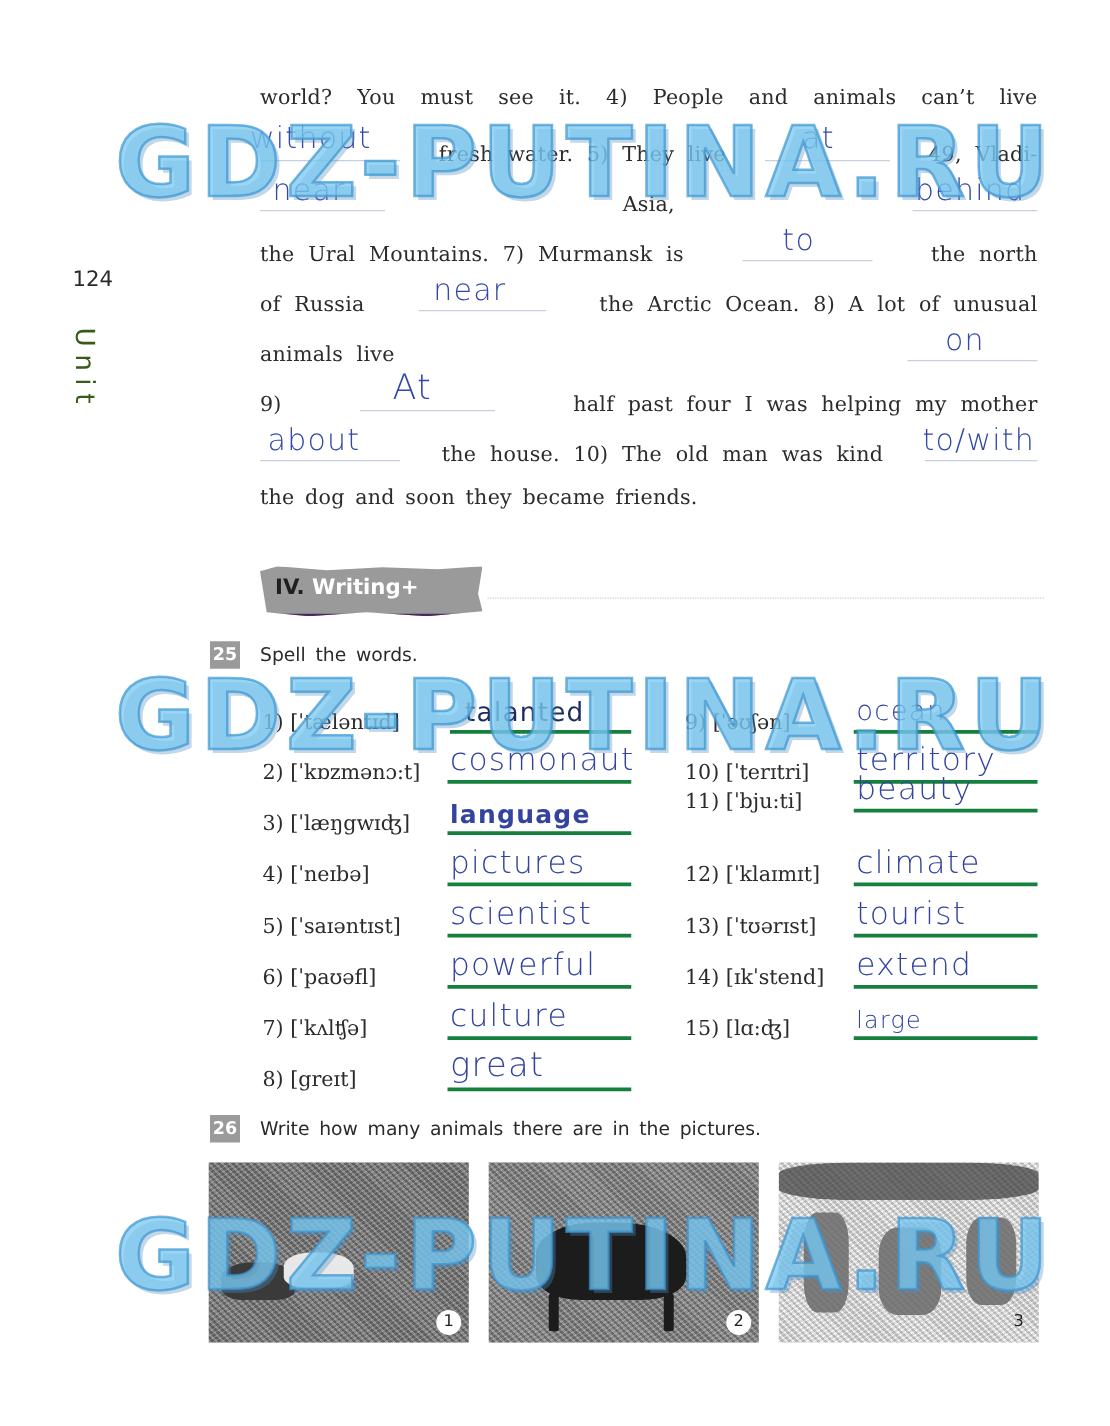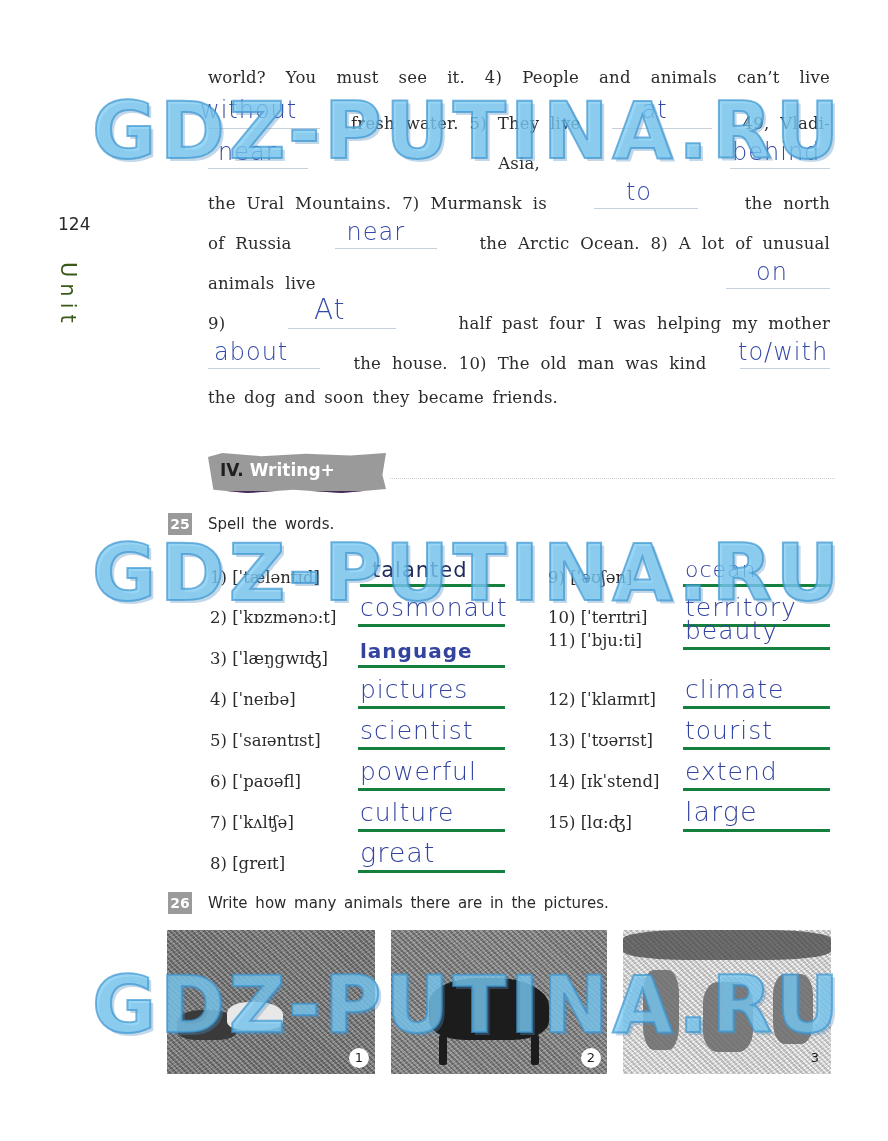--- a/index.html
+++ b/index.html
@@ -261,21 +261,21 @@
   </div>
   <div class="spell-row" style="left:548px;top:761px;">
     <span class="label"><span>14)</span> <span>[ɪkˈstend]</span></span>
     <div class="answer-line" style="left:135px;width:147px;">
         <span class="answer">extend</span>
       </div>
   </div>
   <div class="spell-row" style="left:548px;top:802px;">
     <span class="label"><span>15)</span> <span>[lɑ:ʤ]</span></span>
     <div class="answer-line" style="left:135px;width:147px;">
-        <span class="answer" style="font-size:27px;">large</span>
+        <span class="answer" style="font-size:19px;">large</span>
       </div>
   </div>
 </div>
 
 <div class="abs ex-num" style="left:168px;top:892px;">26</div>
 <div class="abs ex-title" style="left:208px;top:894px;">Write how many animals there are in the pictures.</div>
 
 <div class="photo photo-1">
   <div class="animal" style="left:10px;top:80px;width:60px;height:30px;background:#3a3a3a;"></div>
   <div class="animal" style="left:60px;top:72px;width:56px;height:28px;background:#e8e8e8;"></div>

